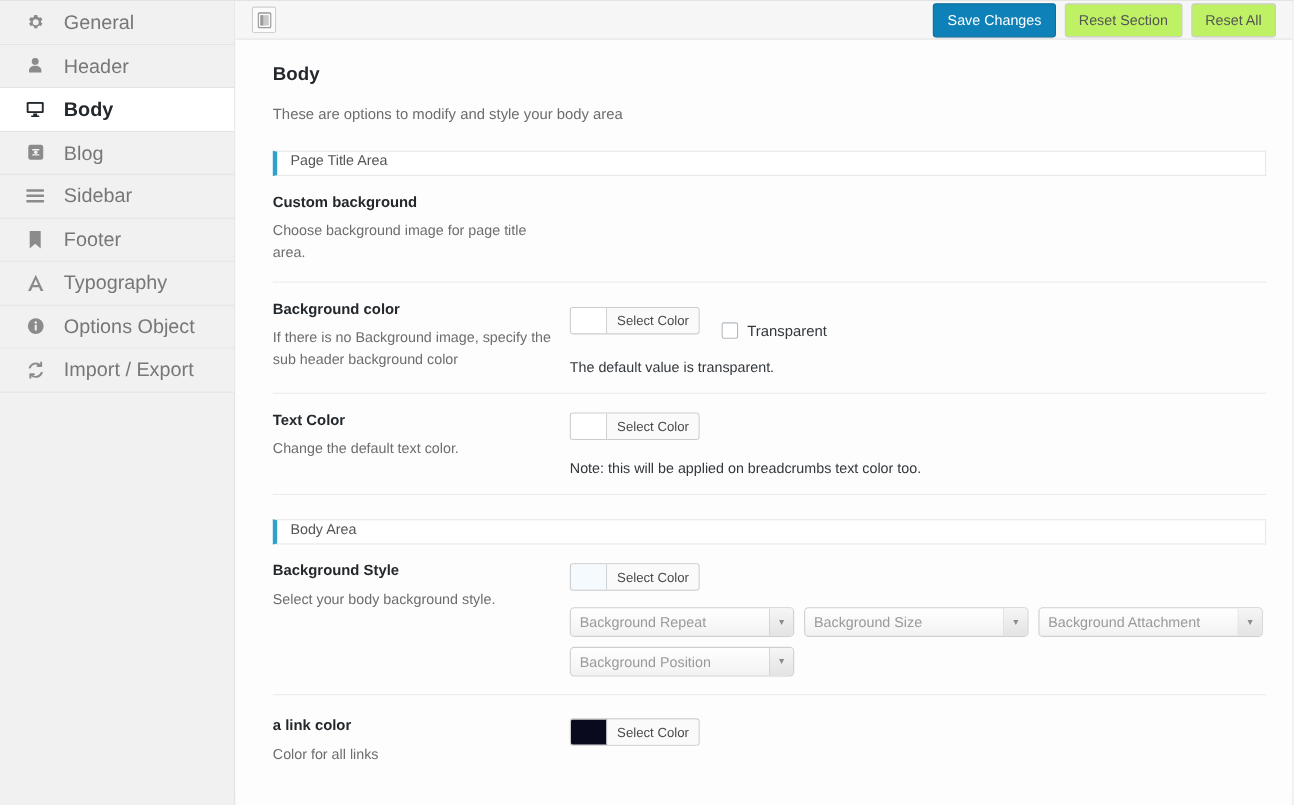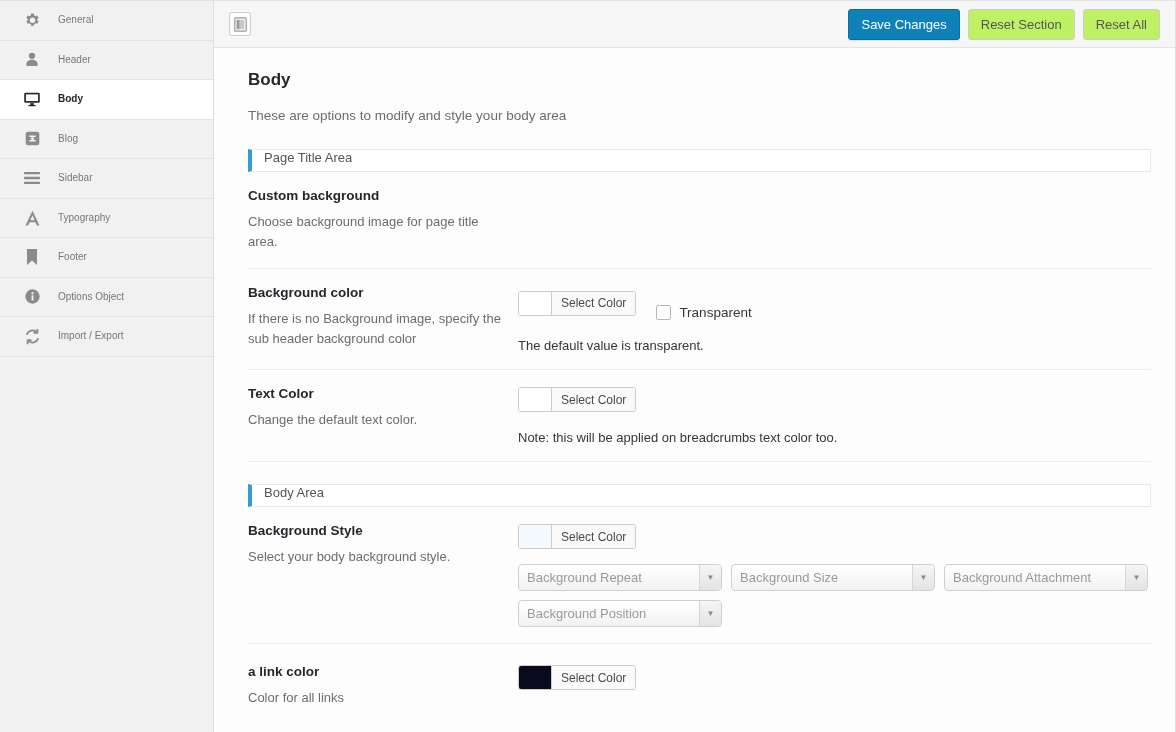--- a/index.html
+++ b/index.html
@@ -28,21 +28,21 @@
     border-right: 1px solid #dedede;
     border-top: 1px solid #e3e3e3;
   }
   .nav-item {
     display: flex;
     align-items: center;
     height: 39.5px;
     padding-left: 22px;
     border-bottom: 1px solid #e4e4e4;
     color: #777777;
-    font-size: 10px;
+    font-size: 18px;
     cursor: pointer;
     background: #f1f1f1;
     position: relative;
   }
   .nav-item.active {
     background: #ffffff;
     color: #23282d;
     font-weight: bold;
     border-bottom: 1px solid #e4e4e4;
   }
@@ -65,21 +65,21 @@
     height: 732px;
     position: relative;
     background: #fdfdfd;
     border-top: 1px solid #e3e3e3;
     border-right: 1px solid #e0e0e0;
     overflow: hidden;
   }
 
   
   #toolbar {
-    height: 47px;
+    height: 35px;
     background: #f6f6f6;
     border-bottom: 1px solid #e4e4e4;
     display: flex;
     align-items: center;
     padding: 0 15px 0 8px;
     position: relative;
   }
   #expand-btn {
     width: 22px; height: 24px;
     border: 1px solid #cfcfcf;
@@ -344,34 +344,34 @@
             <rect x="1" y="2.2" width="18" height="2.6" rx="0.5"></rect>
             <rect x="1" y="7.7" width="18" height="2.6" rx="0.5"></rect>
             <rect x="1" y="13.2" width="18" height="2.6" rx="0.5"></rect>
           </svg>
       </span>
       <span class="nav-label">Sidebar</span>
     </div>
 
     <div class="nav-item">
       <span class="nav-icon">
+        <svg width="14" height="18" viewBox="0 0 14 18" fill="currentColor">
+            <path d="M2 1h10v16l-5-4.4L2 17V1Z"></path>
+          </svg>
+      </span>
+      <span class="nav-label">Footer</span>
+    </div>
+
+    <div class="nav-item">
+      <span class="nav-icon">
         <svg width="17" height="18" viewBox="0 0 18 18" fill="currentColor">
             <path d="M9 1.4 16.4 17h-2.7l-1.6-3.6H5.9L4.3 17H1.6L9 1.4Zm0 4.6-2.3 5.3h4.6L9 6Z"></path>
           </svg>
       </span>
       <span class="nav-label">Typography</span>
-    </div>
-
-    <div class="nav-item">
-      <span class="nav-icon">
-        <svg width="14" height="18" viewBox="0 0 14 18" fill="currentColor">
-            <path d="M2 1h10v16l-5-4.4L2 17V1Z"></path>
-          </svg>
-      </span>
-      <span class="nav-label">Footer</span>
     </div>
 
     <div class="nav-item">
       <span class="nav-icon">
         <svg width="17" height="17" viewBox="0 0 20 20" fill="currentColor">
             <circle cx="10" cy="10" r="8.4"></circle>
             <rect x="8.9" y="8.4" width="2.2" height="6.2" rx="0.6" fill="#f1f1f1"></rect>
             <circle cx="10" cy="6.1" r="1.3" fill="#f1f1f1"></circle>
           </svg>
       </span>

